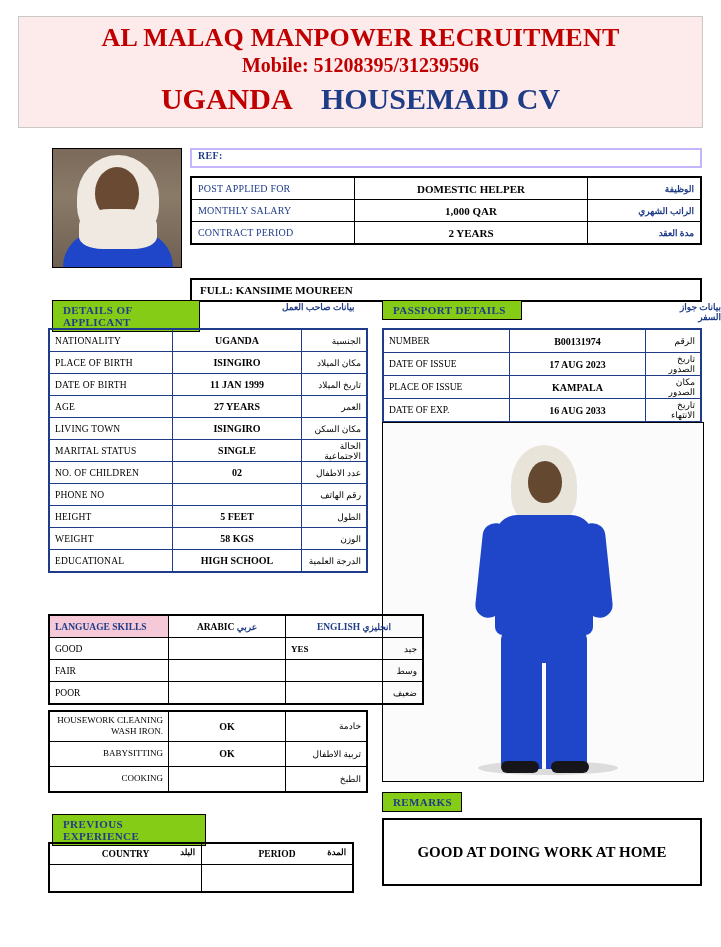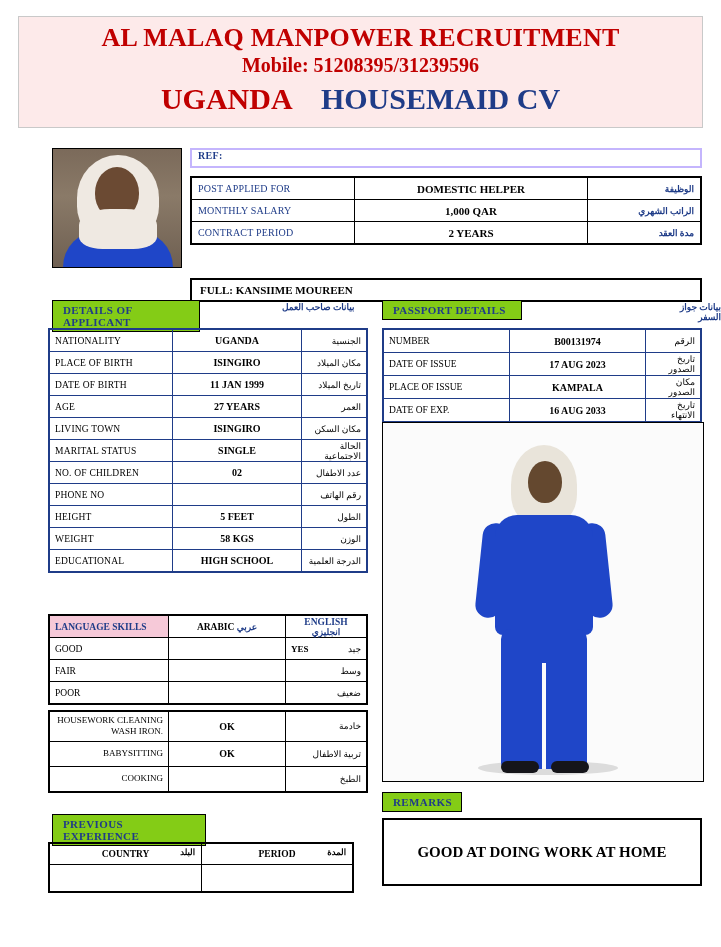--- a/index.html
+++ b/index.html
@@ -290,21 +290,21 @@
     position: absolute; left: 159px; top: 240px;
     width: 4px; height: 106px; background: #fbfbfb;
   }
   .pf-shoeL { position:absolute; left:118px; bottom:8px; width:38px; height:12px; background:#15151a; border-radius:6px; }
   .pf-shoeR { position:absolute; left:168px; bottom:8px; width:38px; height:12px; background:#15151a; border-radius:6px; }
 
   
   .lang-table {
     position: absolute;
     left: 48px; top: 614px;
-    width: 320px;
+    width: 376px;
     border: 2px solid #000;
     border-collapse: collapse;
   }
   .lang-table td {
     border: 1px solid #000;
     height: 21px;
     font-size: 9.5px;
     padding: 0 5px;
   }
   .lang-table td.hdr-pink {

